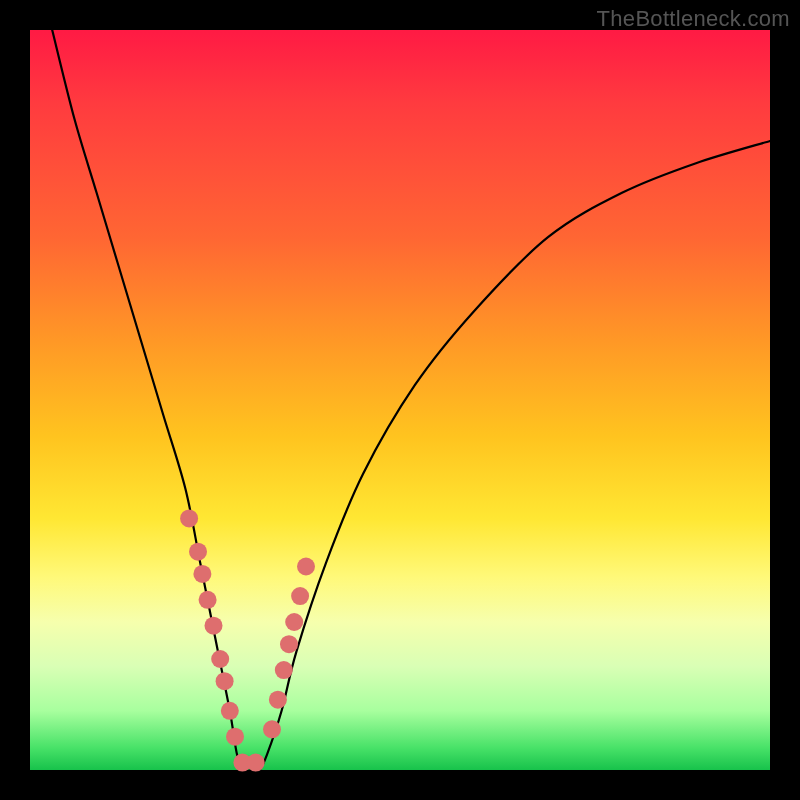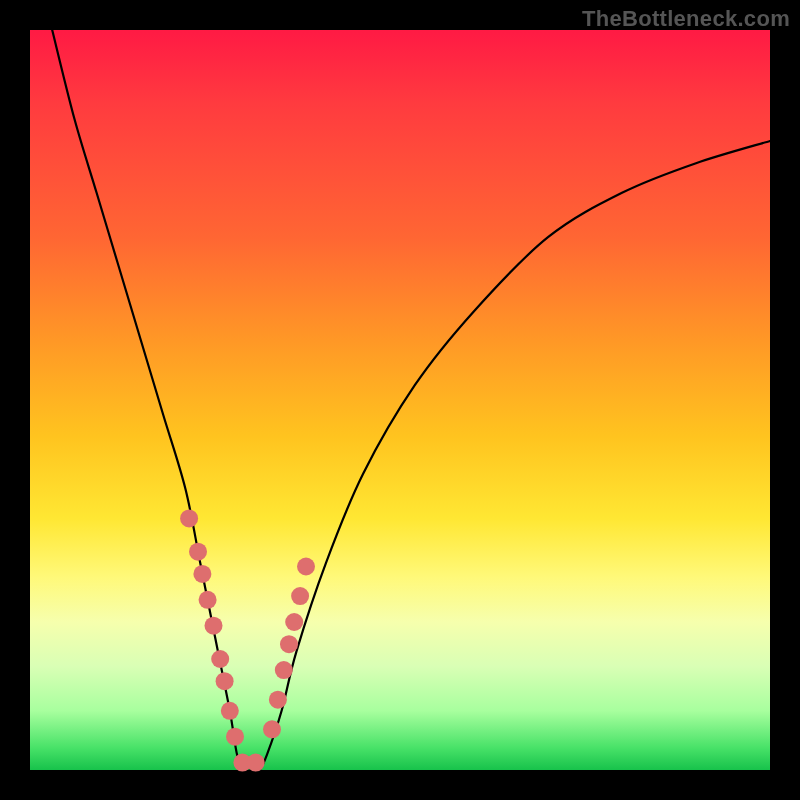--- a/index.html
+++ b/index.html
@@ -40,21 +40,21 @@
       #48e268 97%,
       #17c24b 100%
     );
   }
   .watermark {
     position: absolute;
     top: 6px;
     right: 10px;
     color: #555;
     font-size: 22px;
-    font-weight: 700;
+    font-weight: 400;
     letter-spacing: 0.3px;
     user-select: none;
   }
   svg.overlay {
     position: absolute;
     left: 0;
     top: 0;
     width: 740px;
     height: 740px;
     overflow: visible;

